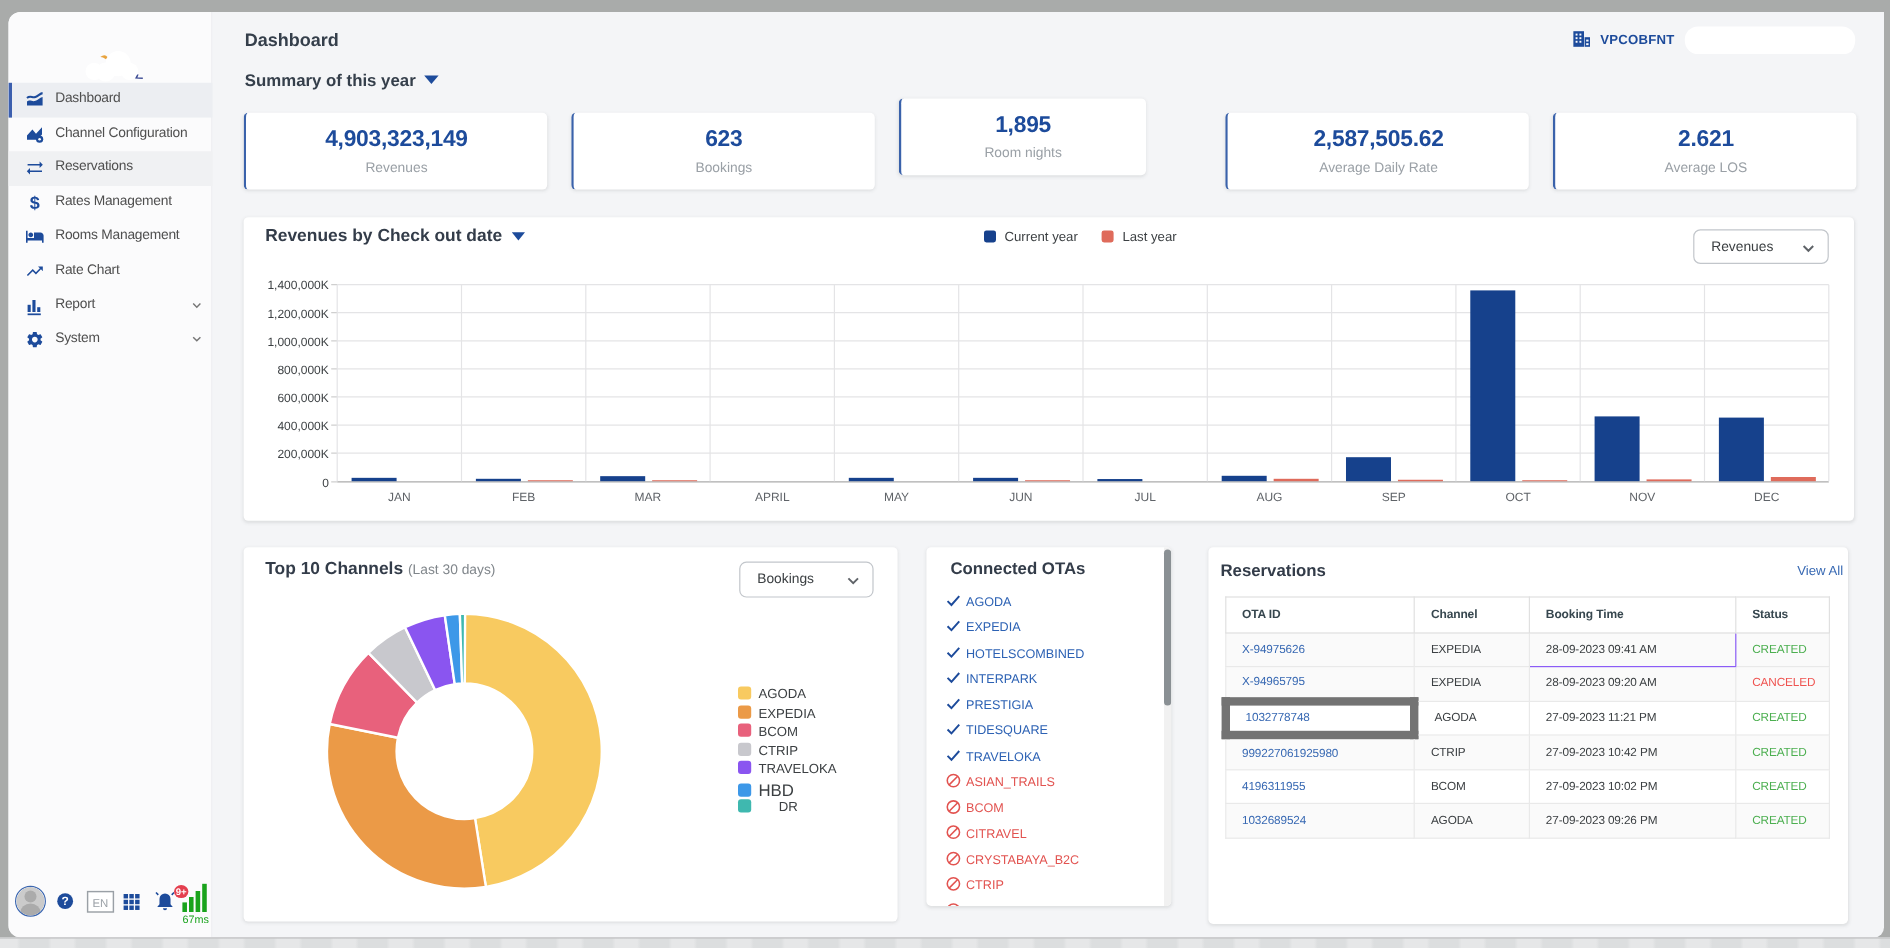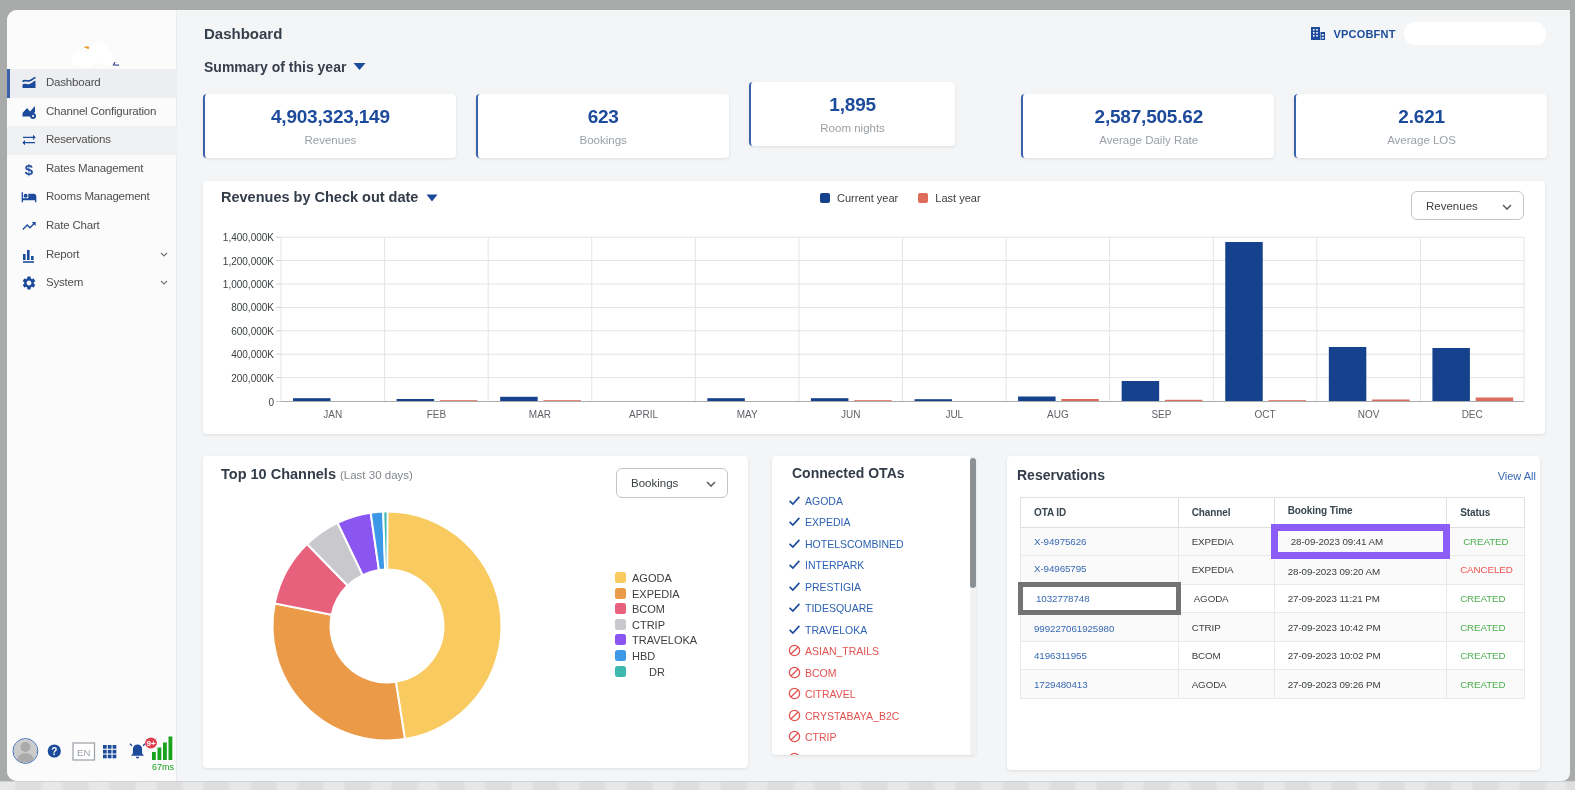--- a/index.html
+++ b/index.html
@@ -312,21 +312,21 @@
           <path d="M70.52618176217294 16.74017572661451 A114.5 114.5 0 0 1 103.6689870907188 6.670621561058184 L111.94146524563854 64.07764295370993 A56.5 56.5 0 0 0 95.58715519268796 69.04646225811109 Z" fill="#8a55f0" stroke="#fff" stroke-width="2"></path>
           <path d="M103.6689870907188 6.670621561058184 A114.5 114.5 0 0 1 116.20373207451365 5.5629502746688075 L118.12673242104822 63.53106279929072 A56.5 56.5 0 0 0 111.94146524563854 64.07764295370993 Z" fill="#3d98e8" stroke="#fff" stroke-width="2"></path>
           <path d="M116.20373207451365 5.5629502746688075 A114.5 114.5 0 0 1 120.59951785869738 5.5015695376696385 L120.29583195647513 63.50077448802039 A56.5 56.5 0 0 0 118.12673242104822 63.53106279929072 Z" fill="#3fb8af" stroke="#fff" stroke-width="2"></path>
         </svg>
       <div id="dlegend" style="position:absolute;left:412px;top:116px;">
           <div style="height:15.6px;font-size:11px;color:#3c4043;"><span style="display:inline-block;width:11px;height:11px;border-radius:2.5px;background:#f8ca60;vertical-align:-1px;"></span><span style="margin-left:6px;">AGODA</span></div>
           <div style="height:15.6px;font-size:11px;color:#3c4043;"><span style="display:inline-block;width:11px;height:11px;border-radius:2.5px;background:#eb9a47;vertical-align:-1px;"></span><span style="margin-left:6px;">EXPEDIA</span></div>
           <div style="height:15.6px;font-size:11px;color:#3c4043;"><span style="display:inline-block;width:11px;height:11px;border-radius:2.5px;background:#e8617c;vertical-align:-1px;"></span><span style="margin-left:6px;">BCOM</span></div>
           <div style="height:15.6px;font-size:11px;color:#3c4043;"><span style="display:inline-block;width:11px;height:11px;border-radius:2.5px;background:#c8c8cd;vertical-align:-1px;"></span><span style="margin-left:6px;">CTRIP</span></div>
           <div style="height:15.6px;font-size:11px;color:#3c4043;"><span style="display:inline-block;width:11px;height:11px;border-radius:2.5px;background:#8a55f0;vertical-align:-1px;"></span><span style="margin-left:6px;">TRAVELOKA</span></div>
-          <div style="height:15.6px;font-size:11px;color:#3c4043;"><span style="display:inline-block;width:11px;height:11px;border-radius:2.5px;background:#3d98e8;vertical-align:-1px;"></span><span style="margin-left:6px;">HBD</span></div>
+          <div style="height:15.6px;font-size:14px;color:#3c4043;"><span style="display:inline-block;width:11px;height:11px;border-radius:2.5px;background:#3d98e8;vertical-align:-1px;"></span><span style="margin-left:6px;">HBD</span></div>
           <div style="height:15.6px;font-size:11px;color:#3c4043;"><span style="display:inline-block;width:11px;height:11px;border-radius:2.5px;background:#3fb8af;vertical-align:-1px;"></span><span style="margin-left:23px;">DR</span></div>
         </div>
     </div>
 
     <div class="card" style="left:594px;top:446px;width:204px;height:299px;overflow:hidden;">
       <div class="ctitle" style="position:absolute;left:20px;top:9px;font-size:14px;">Connected OTAs</div>
       <div id="otas" style="position:absolute;left:16px;top:37.5px;">
           <div style="height:21.5px;font-size:10.5px;color:#2d62b4;"><svg width="13" height="13" viewBox="0 0 16 16" style="vertical-align:-2px;">
               <path d="M2 8.5 L6 12.5 L14 3.5" fill="none" stroke="#1d4b9b" stroke-width="2"></path>
             </svg><span style="margin-left:4px;">AGODA</span></div>
@@ -385,49 +385,49 @@
   <tbody>
               <tr style="height:30px;">
     <th style="border:1px solid #e0e0e0;text-align:left;padding-left:13px;color:#37474f;font-size:10px;">OTA ID</th>
     <th style="border:1px solid #e0e0e0;text-align:left;padding-left:13px;color:#37474f;font-size:10px;">Channel</th>
     <th style="border:1px solid #e0e0e0;text-align:left;padding-left:13px;color:#37474f;font-size:10px;">Booking Time</th>
     <th style="border:1px solid #e0e0e0;text-align:left;padding-left:13px;color:#37474f;font-size:10px;">Status</th>
   </tr>
               <tr style="height:28.6px;background:#fafafa;">
       <td style="border:1px solid #e9e9e9;padding-left:13px;color:#3869b3;width:158.5px;">X-94975626</td>
       <td style="border:1px solid #e9e9e9;padding-left:13px;color:#3c4043;width:96.5px;">EXPEDIA</td>
-      <td style="border:7px solid #8b5cf6;padding-left:13px;color:#3c4043;width:174px;">28-09-2023 09:41 AM</td>
+      <td style="border:1px solid #8b5cf6;padding-left:13px;color:#3c4043;width:174px;">28-09-2023 09:41 AM</td>
       <td style="border:1px solid #e9e9e9;padding-left:13px;color:#4caf50;width:78px;">CREATED</td>
     </tr>
               <tr style="height:28.6px;background:#fafafa;">
       <td style="border:1px solid #e9e9e9;padding-left:13px;color:#3869b3;width:158.5px;">X-94965795</td>
       <td style="border:1px solid #e9e9e9;padding-left:13px;color:#3c4043;width:96.5px;">EXPEDIA</td>
       <td style="border:1px solid #e9e9e9;padding-left:13px;color:#3c4043;width:174px;">28-09-2023 09:20 AM</td>
       <td style="border:1px solid #e9e9e9;padding-left:13px;color:#ef5350;width:78px;">CANCELED</td>
     </tr>
               <tr style="height:28.6px;background:#fff;">
-      <td style="border:5px solid #737373;padding-left:13px;color:#3869b3;width:158.5px;margin-left:32px;">1032778748</td>
+      <td style="border:7px solid #737373;padding-left:13px;color:#3869b3;width:158.5px;margin-left:32px;">1032778748</td>
       <td style="border:1px solid #e9e9e9;padding-left:13px;color:#3c4043;width:96.5px;">AGODA</td>
       <td style="border:1px solid #e9e9e9;padding-left:13px;color:#3c4043;width:174px;">27-09-2023 11:21 PM</td>
       <td style="border:1px solid #e9e9e9;padding-left:13px;color:#4caf50;width:78px;">CREATED</td>
     </tr>
               <tr style="height:28.6px;background:#fafafa;">
       <td style="border:1px solid #e9e9e9;padding-left:13px;color:#3869b3;width:158.5px;">999227061925980</td>
       <td style="border:1px solid #e9e9e9;padding-left:13px;color:#3c4043;width:96.5px;">CTRIP</td>
       <td style="border:1px solid #e9e9e9;padding-left:13px;color:#3c4043;width:174px;margin-left:47px;">27-09-2023 10:42 PM</td>
       <td style="border:1px solid #e9e9e9;padding-left:13px;color:#4caf50;width:78px;">CREATED</td>
     </tr>
               <tr style="height:28.6px;background:#fff;">
       <td style="border:1px solid #e9e9e9;padding-left:13px;color:#3869b3;width:158.5px;">4196311955</td>
       <td style="border:1px solid #e9e9e9;padding-left:13px;color:#3c4043;width:96.5px;">BCOM</td>
       <td style="border:1px solid #e9e9e9;padding-left:13px;color:#3c4043;width:174px;">27-09-2023 10:02 PM</td>
       <td style="border:1px solid #e9e9e9;padding-left:13px;color:#4caf50;width:78px;">CREATED</td>
     </tr>
               <tr style="height:28.6px;background:#fafafa;">
-      <td style="border:1px solid #e9e9e9;padding-left:13px;color:#3869b3;width:158.5px;">1729480413</td>
+      <td style="border:1px solid #e9e9e9;padding-left:13px;color:#3869b3;width:158.5px;">1032689524</td>
       <td style="border:1px solid #e9e9e9;padding-left:13px;color:#3c4043;width:96.5px;">AGODA</td>
       <td style="border:1px solid #e9e9e9;padding-left:13px;color:#3c4043;width:174px;">27-09-2023 09:26 PM</td>
       <td style="border:1px solid #e9e9e9;padding-left:13px;color:#4caf50;width:78px;">CREATED</td>
     </tr>
             </tbody>
           </table>
         </div>
     </div>
   </div>
 </div>

